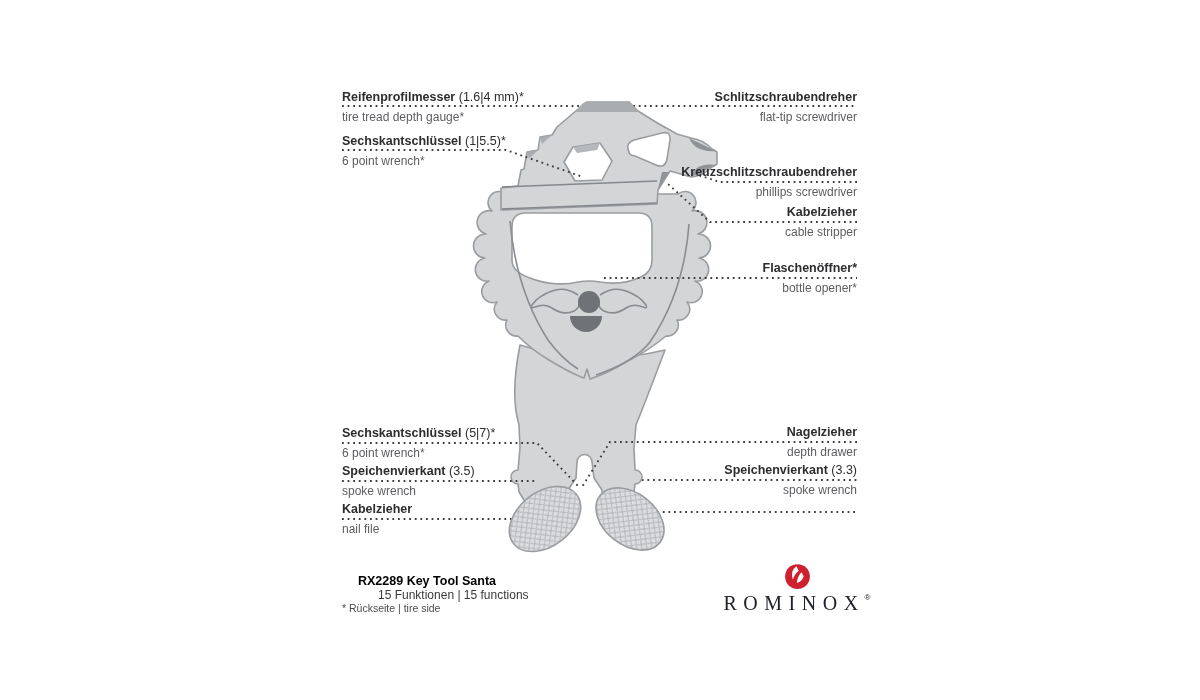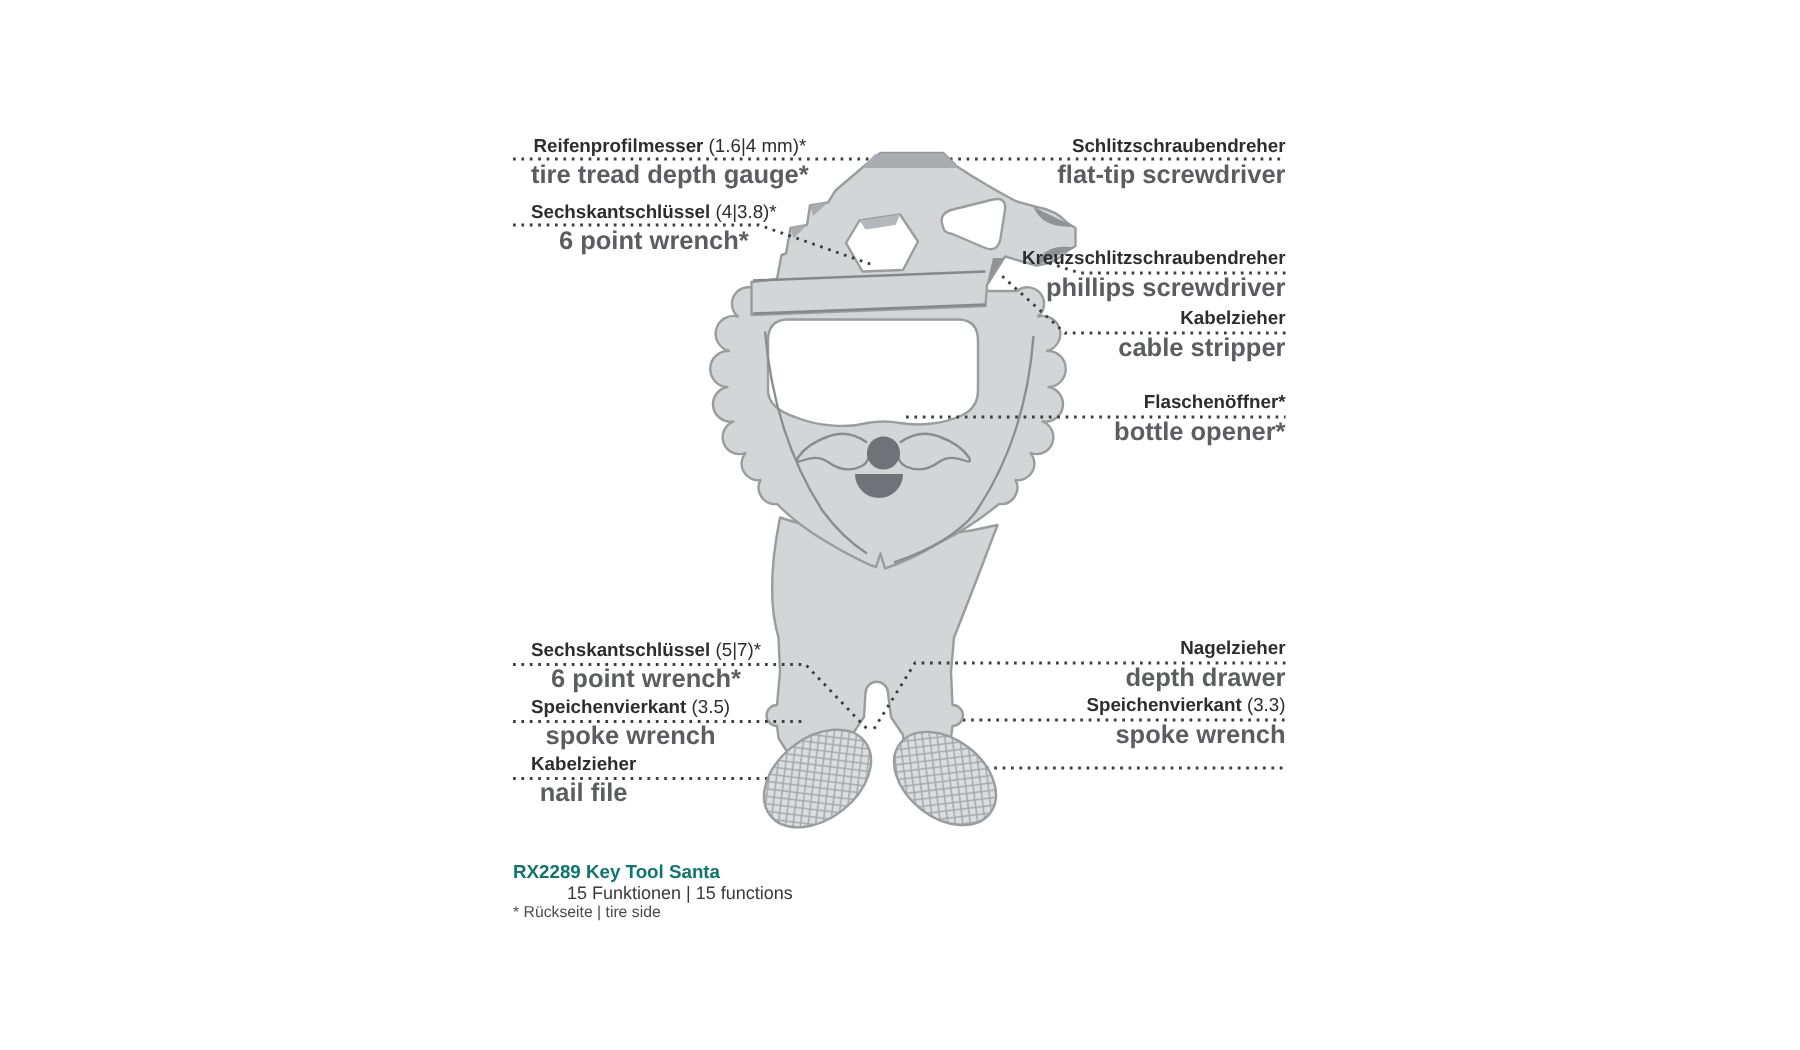--- a/index.html
+++ b/index.html
@@ -1,26 +1,26 @@
 <!DOCTYPE html>
 <html><head>
 <meta charset="utf-8">
 <style>
   html,body{margin:0;padding:0;background:#fff;}
   #sheet{position:relative;width:1200px;height:700px;background:#ffffff;overflow:hidden;
          font-family:"Liberation Sans", sans-serif;}
   #toolsvg{position:absolute;left:0;top:0;}
   .lbl{position:absolute;white-space:nowrap;}
-  .lbl.left{left:354px;text-align:center;}
+  .lbl.left{left:342px;text-align:left;}
   .lbl.right{right:343px;text-align:right;}
   .de{font-size:12.5px;font-weight:700;color:#2d2d2f;line-height:15px;}
   .de .val{font-weight:400;}
-  .en{font-size:17px;font-weight:700;color:#5c5d60;line-height:12px;margin-top:6px;}
+  .en{font-size:12px;font-weight:400;color:#5c5d60;line-height:12px;margin-top:6px;}
   #product-info{position:absolute;left:342px;top:574px;}
-  #product-info .title{font-size:12.5px;font-weight:700;color:#0f766e;line-height:14px;}
+  #product-info .title{font-size:12.5px;font-weight:700;color:#000000;line-height:14px;margin-left:16px;}
   #product-info .funcs{font-size:12px;color:#3a3a3c;line-height:14px;margin-left:36px;}
   #product-info .note{font-size:10.5px;color:#4c4c4e;line-height:12px;}
   #brand{position:absolute;left:722px;top:563px;width:150px;text-align:center;}
   #brand .mark{display:block;margin:0 auto 2px auto;width:27px;height:27px;}
   #brand .word{font-family:"Liberation Serif", serif;font-size:20px;letter-spacing:6.5px;
                color:#20222b;font-weight:500;}
   #brand sup{font-size:8px;vertical-align:10px;letter-spacing:0;color:#20222b;}
 </style>
 </head>
 <body>
@@ -131,21 +131,21 @@
       <path d="M604 278 H857"></path>
       <path d="M857 442 H610 L582 487"></path>
     </g>
   </svg>
 
   <div class="lbl left" style="top:90px">
     <div class="de"><span>Reifenprofilmesser</span> <span class="val">(1.6|4 mm)*</span></div>
     <div class="en">tire tread depth gauge*</div>
   </div>
   <div class="lbl left" style="top:134px">
-    <div class="de"><span>Sechskantschlüssel</span> <span class="val">(4|3.8)*</span></div>
+    <div class="de"><span>Sechskantschlüssel</span> <span class="val">(1|5.5)*</span></div>
     <div class="en">6 point wrench*</div>
   </div>
   <div class="lbl left" style="top:426px">
     <div class="de"><span>Sechskantschlüssel</span> <span class="val">(5|7)*</span></div>
     <div class="en">6 point wrench*</div>
   </div>
   <div class="lbl left" style="top:464px">
     <div class="de"><span>Speichenvierkant</span> <span class="val">(3.5)</span></div>
     <div class="en">spoke wrench</div>
   </div>
@@ -178,14 +178,22 @@
     <div class="de"><span>Speichenvierkant</span> <span class="val">(3.3)</span></div>
     <div class="en">spoke wrench</div>
   </div>
 
   <div id="product-info">
     <div class="title">RX2289 Key Tool Santa</div>
     <div class="funcs">15 Funktionen | 15 functions</div>
     <div class="note">* Rückseite | tire side</div>
   </div>
 
+  <div id="brand">
+    <svg class="mark" viewBox="0 0 24 24">
+      <path fill="#cf2030" d="M12 1 C18.2 1 23 5.6 23 12 C23 18.4 18.2 23 12 23 C5.6 23 1 18.4 1 12 C1 5.6 5.6 1 12 1 Z"></path>
+      <path fill="#ffffff" d="M11.2 2.8 C7.2 5.4 6.2 9.6 8.0 14.6 C8.8 11.8 10.2 9.3 13.1 6.9 C12.3 5.4 11.6 4.0 11.2 2.8 Z"></path>
+      <path fill="#ffffff" d="M15.6 8.2 C13.0 10.8 11.7 14.0 11.4 17.8 C14.6 16.7 16.7 14.6 17.5 11.7 C16.8 10.5 16.1 9.4 15.6 8.2 Z"></path>
+    </svg>
+    <span class="word">ROMINOX</span><sup>®</sup>
+  </div>
 
 </div>
 
 </body></html>

